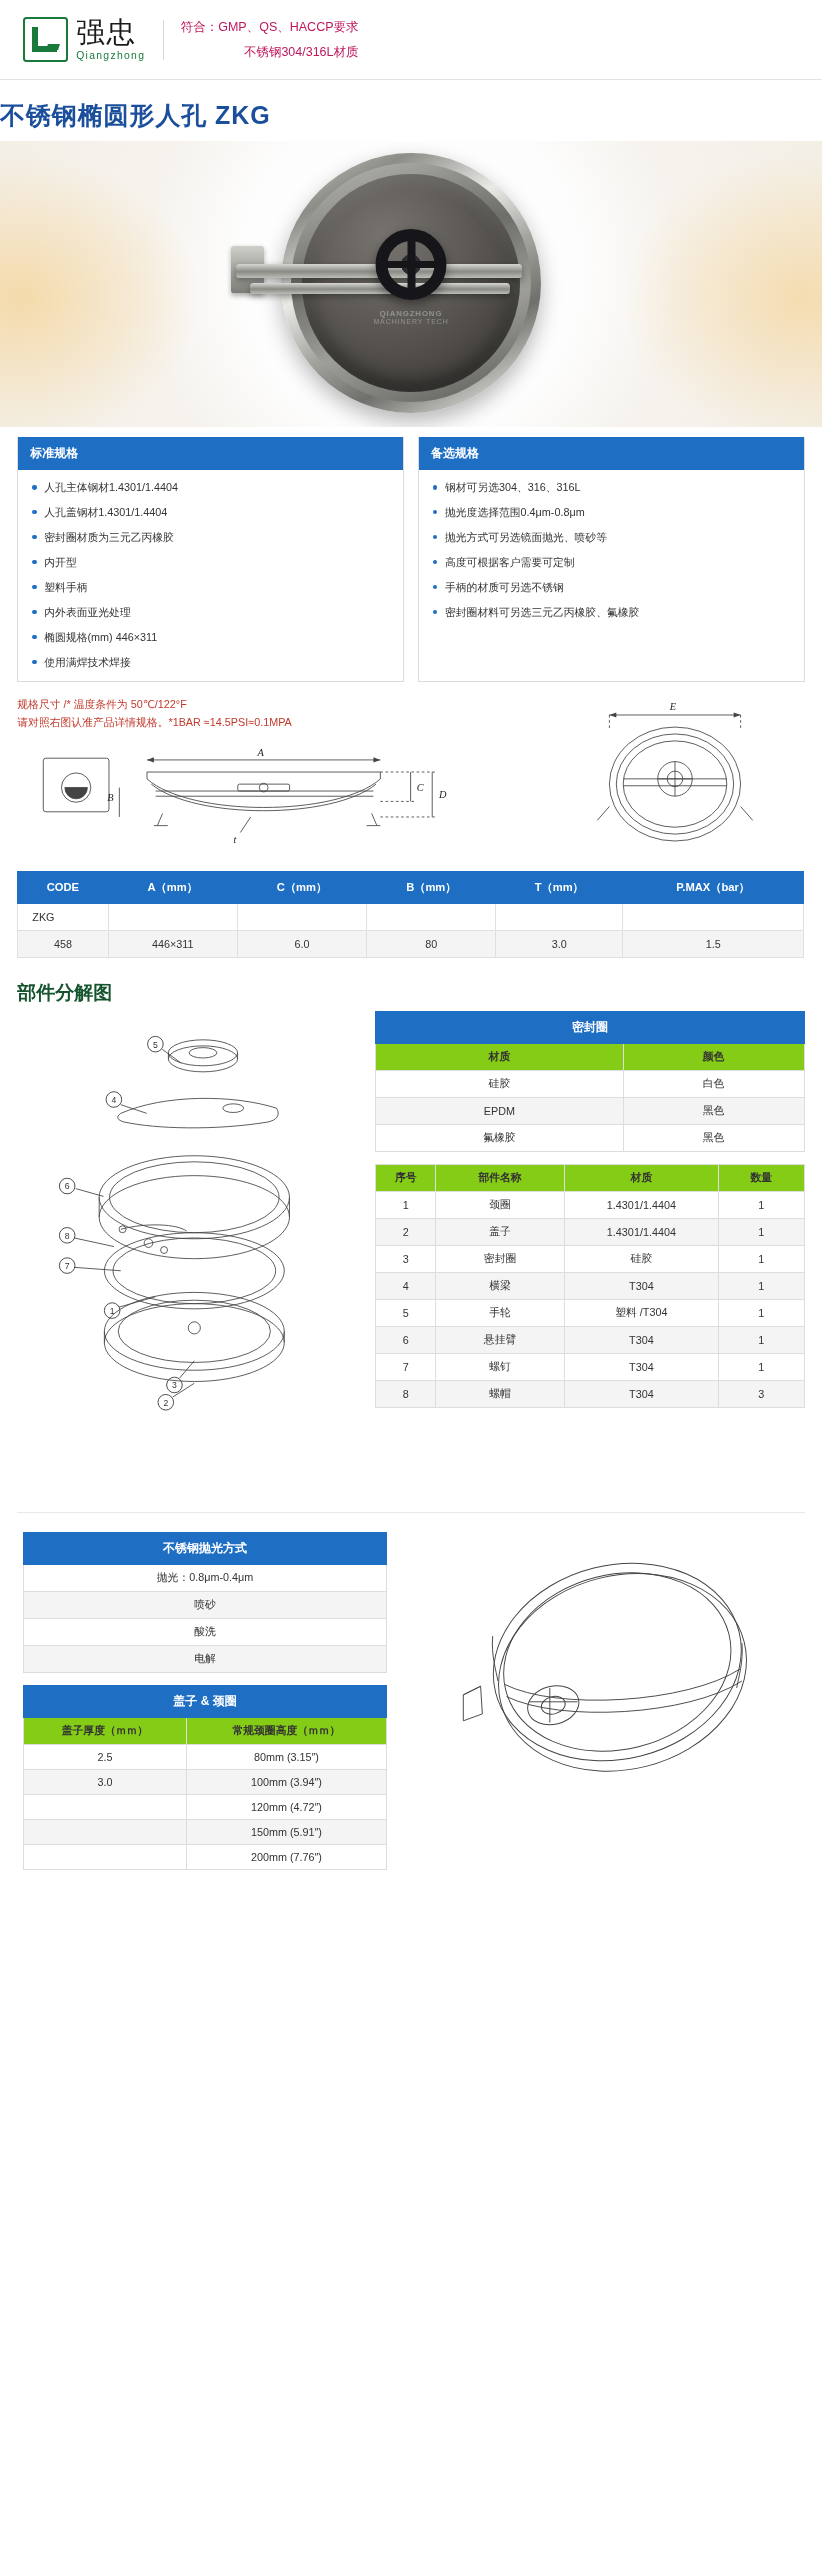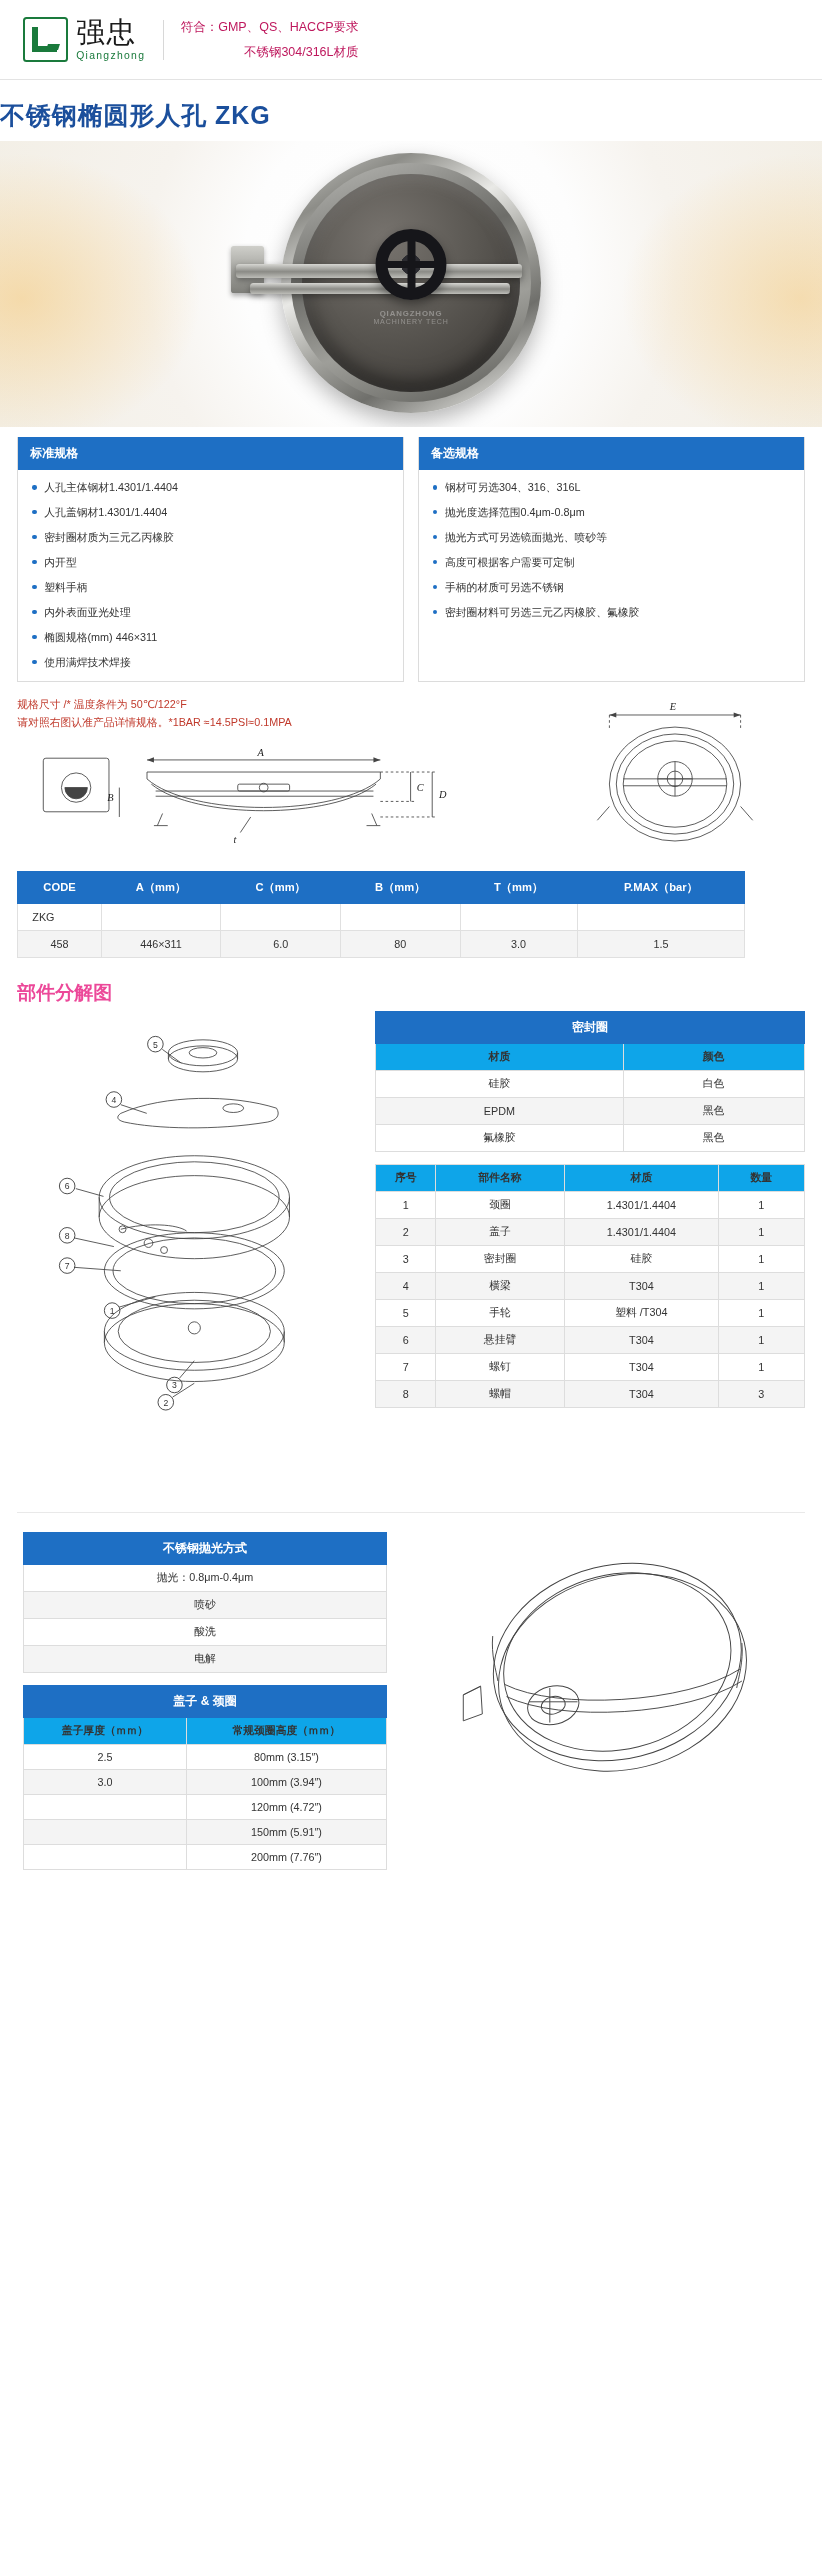--- a/index.html
+++ b/index.html
@@ -131,46 +131,46 @@
   .dim-section { display:flex; padding: 14px 17.3px 0; gap:20px; }
   .dim-left { width: 519px; }
   .dim-note { font-size:10.8px; color:#c0392b; line-height:1.6; margin-bottom:3.5px; }
   .dim-note .n2 { color:#c0392b; }
   .draw-box { height:128px; position:relative; }
   .draw-right { flex:1; position:relative; height:164px; }
 
   svg.tech { display:block; }
 
   
-  .code-table { width: 728px; margin: 8.7px 17.3px 0; border-collapse:collapse; }
+  .code-table { width: 787px; margin: 8.7px 17.3px 0; border-collapse:collapse; }
   .code-table th {
     background:#1e6fc4; color:#fff; font-size:11.2px; font-weight:bold;
     padding:7.8px 3.5px; text-align:center; border:0.9px solid #1e6fc4;
   }
   .code-table td {
     font-size:10.8px; text-align:center; padding:7px 3.5px; border:0.9px solid #e0e0e0; color:#333;
   }
   .code-table tr.alt td { background:#f4f4f4; }
   .code-table td.lbl { text-align:left; padding-left:14px; }
 
   
   .explode-title {
-    font-size:19px; font-weight:bold; color:#ec4899; padding: 22.5px 17.3px 5.2px;
+    font-size:19px; font-weight:bold; color:#14532d; padding: 22.5px 17.3px 5.2px;
   }
   .explode-row { display:flex; padding: 0 17.3px; gap:12px; }
   .explode-left { width: 346px; position:relative; height: 485px; }
   .explode-right { flex:1; }
 
   .t-blue { width:100%; border-collapse:collapse; margin-bottom:12px; }
   .t-blue th.full {
     background:#1e6fc4; color:#fff; font-size:12px; font-weight:bold;
     padding:7px; text-align:center; border:0.9px solid #1e6fc4;
   }
   .t-blue th {
-    background:#0ea5e9; font-size:10.8px; font-weight:bold; color:#333;
+    background:#84cc16; font-size:10.8px; font-weight:bold; color:#333;
     padding:6px 3.5px; border:0.9px solid #dddddd;
   }
   .t-blue td {
     font-size:10.8px; text-align:center; padding:6px 3.5px; border:0.9px solid #dddddd; color:#333;
   }
   .t-blue tr.alt td { background:#f4f4f4; }
 
   
   .bottom-row { display:flex; padding: 19px 23px 26px; gap:14px; }
   .bottom-left { width: 372px; }

